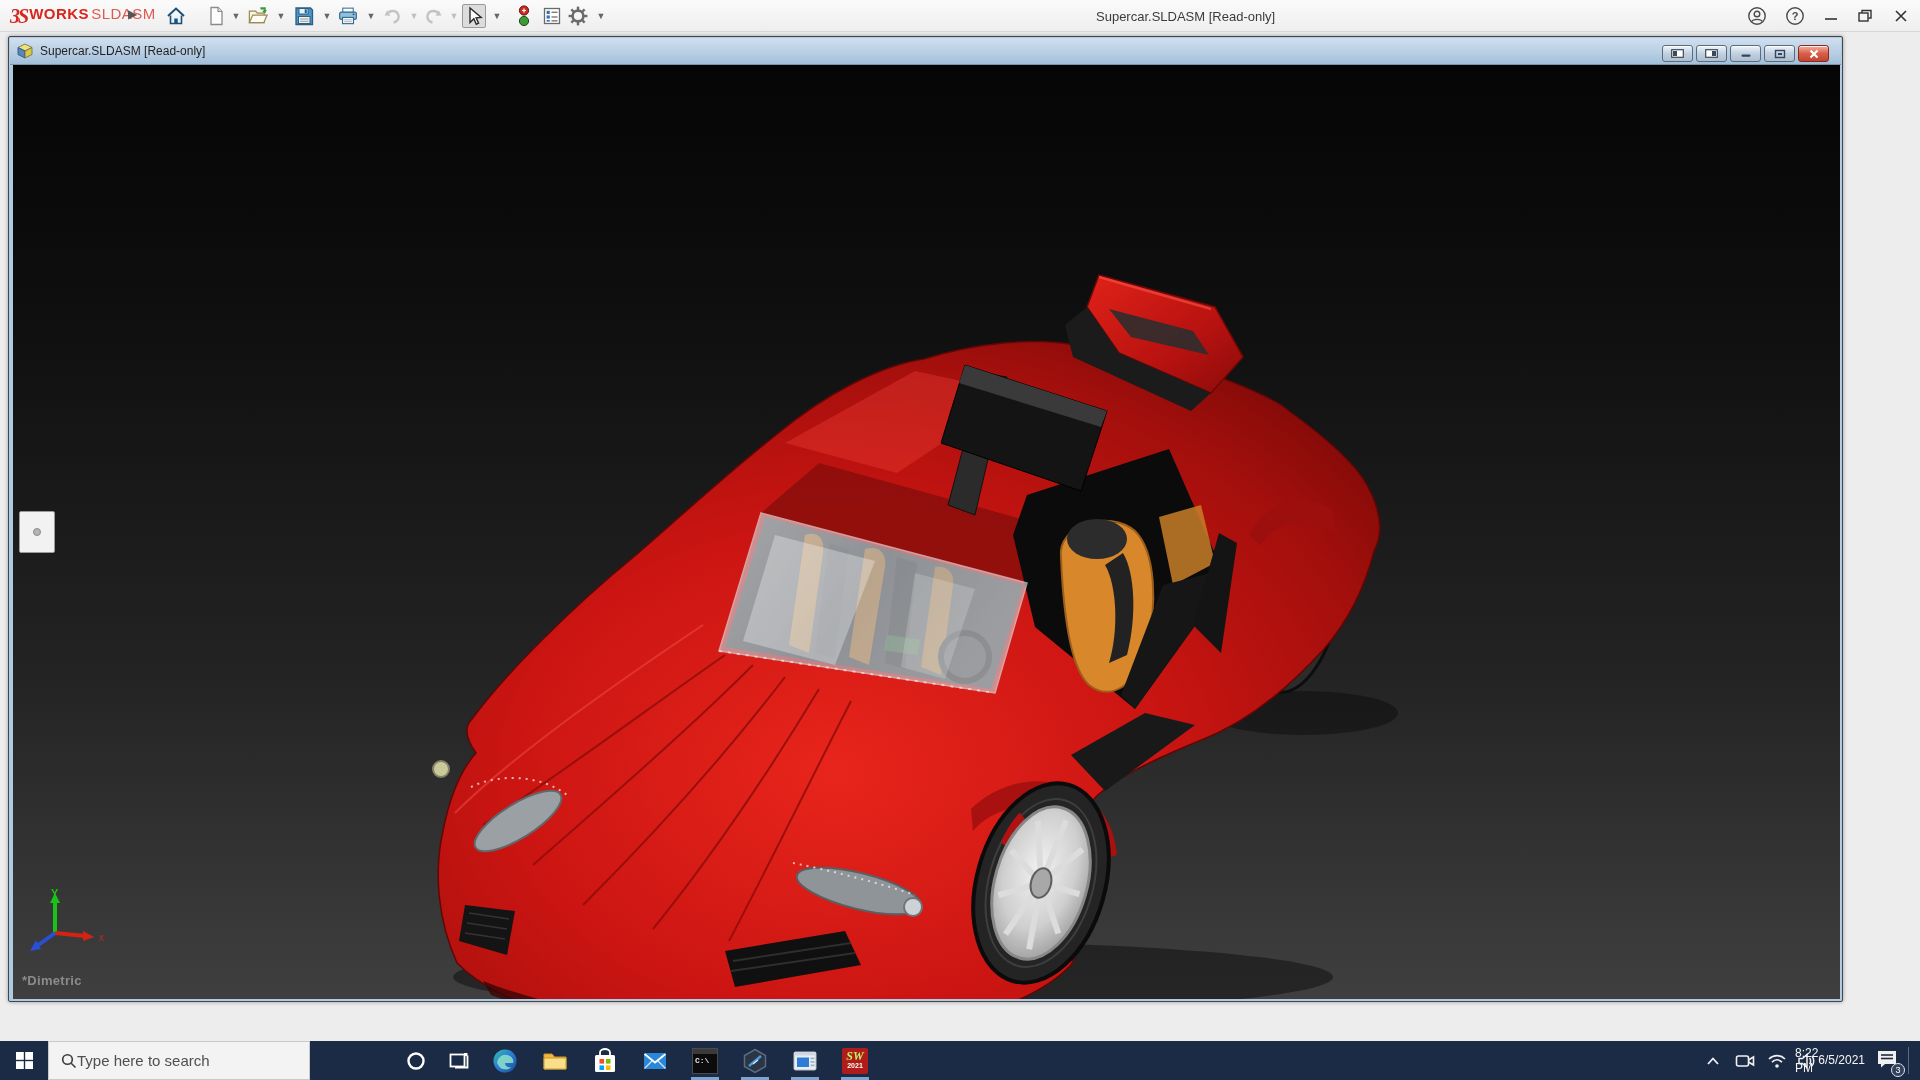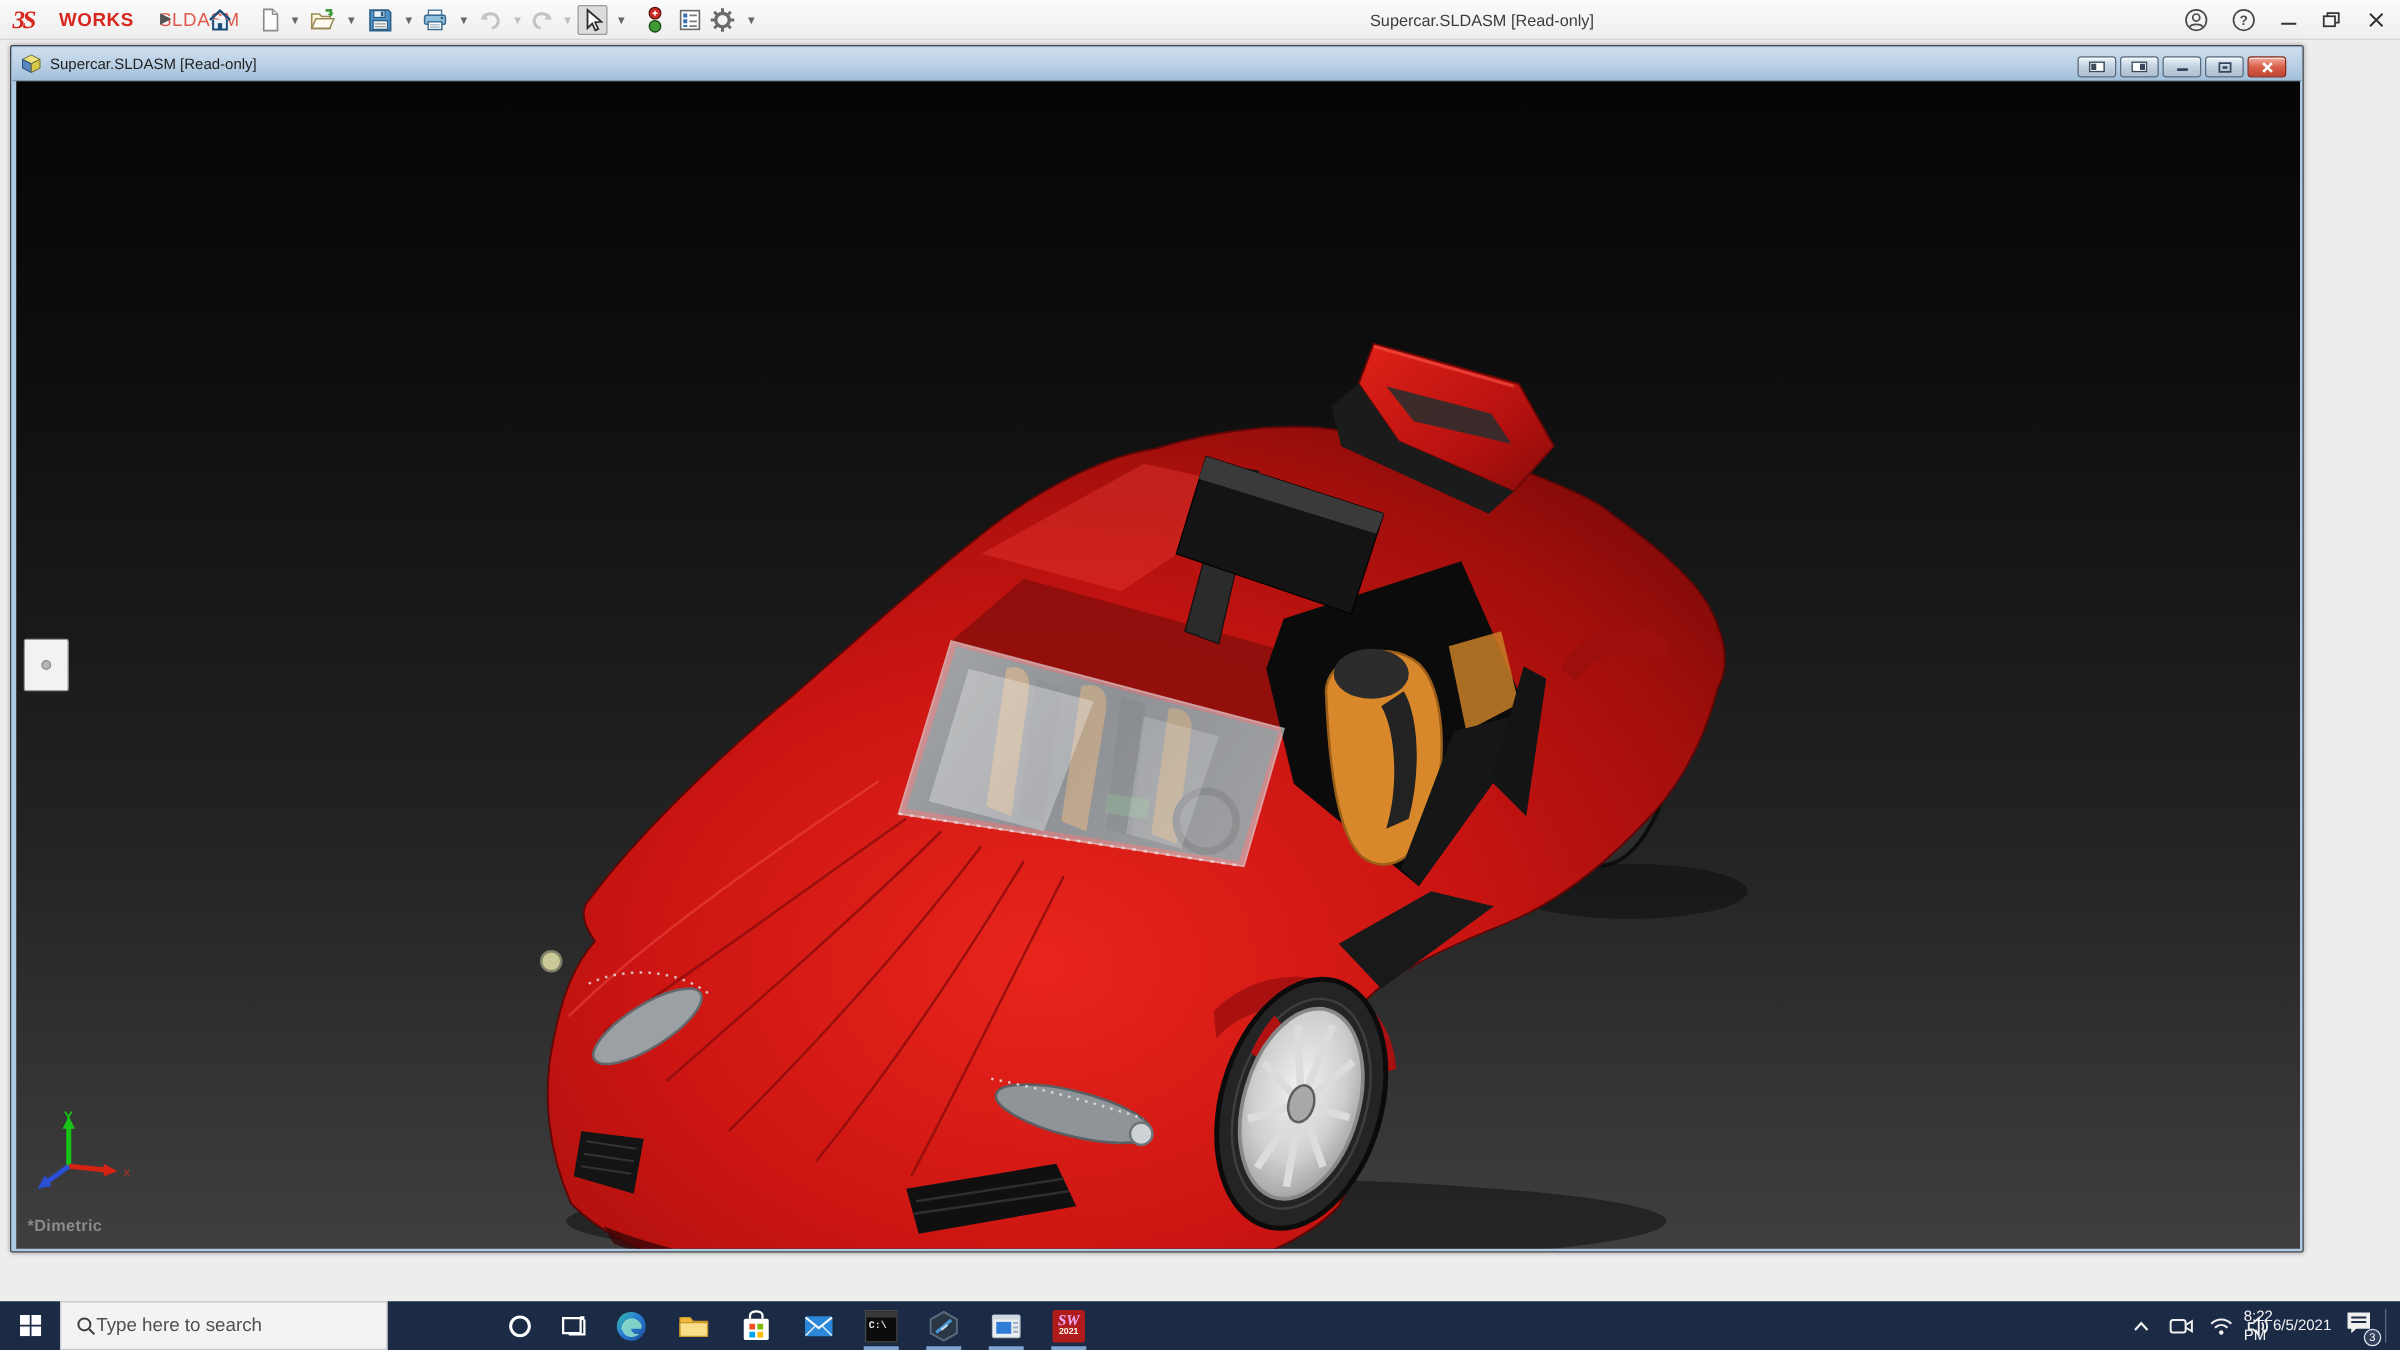--- a/index.html
+++ b/index.html
@@ -3,21 +3,21 @@
 <meta charset="utf-8">
 <style>
   * { margin:0; padding:0; box-sizing:border-box; }
   html,body { width:1920px; height:1080px; overflow:hidden; background:#000; }
   body { font-family:"Liberation Sans","DejaVu Sans",sans-serif; }
   #screen { position:absolute; inset:0; width:1920px; height:1080px; background:#ededed; }
 
   
   .topbar { position:absolute; left:0; top:0; width:1920px; height:32px;
             background:linear-gradient(#fbfbfb,#eeeeee); border-bottom:1px solid #d7d7d7; }
-  .logo { position:absolute; left:10px; top:5px; height:22px; display:flex; align-items:center; gap:20px; }
+  .logo { position:absolute; left:10px; top:5px; height:22px; display:flex; align-items:flex-start; gap:2px; }
   .ds-mark { font:italic 700 20px "Liberation Serif",serif; color:#d6261e; letter-spacing:-2px; }
   .brand-bold { font:700 15px "Liberation Sans",sans-serif; color:#d6261e; letter-spacing:.5px; }
   .brand-light { font:400 15px "Liberation Sans",sans-serif; color:#e05a50; letter-spacing:.5px; }
   .tb-flyout { position:absolute; left:128px; top:7px; color:#555; font-size:12px; }
   .tb-btn { position:absolute; top:4px; width:24px; height:24px; display:flex; align-items:center; justify-content:center; border:1px solid transparent; border-radius:2px; }
   .tb-btn.pressed { background:#dcdcdc; border-color:#9a9a9a; }
   .tb-caret { position:absolute; top:11px; font-size:9px; color:#666; width:10px; text-align:center; }
   .tb-caret.dis { color:#c0c0c0; }
   .win-title { position:absolute; left:1096px; top:9px; font-size:13px; color:#3c3c3c; white-space:nowrap; }
   .cap-btn { position:absolute; top:5px; width:30px; height:22px; display:flex; align-items:center; justify-content:center; }
@@ -51,21 +51,21 @@
 
   
   .taskbar { position:absolute; left:0; top:1041px; width:1920px; height:39px; background:#1c2b45; display:flex; align-items:center; }
   .tb-start { position:absolute; left:0; top:0; width:48px; height:39px; display:flex; align-items:center; justify-content:center; }
   .searchbox { position:absolute; left:48px; top:0; width:262px; height:39px; background:#f3f3f3; border:1px solid #c9c9c9;
                display:flex; align-items:center; padding-left:12px; }
   .searchbox span { font-size:15px; color:#4f4f4f; }
   .task-ico { position:absolute; top:0; width:44px; height:39px; display:flex; align-items:center; justify-content:center; }
   .run-bar { position:absolute; bottom:0; left:8px; width:28px; height:3px; background:#7fa4cd; }
   .sw-tile { width:26px; height:26px; display:flex; flex-direction:column; align-items:center; justify-content:center; background:#b01c1c; border-radius:2px; }
-  .sw-tile .sw1 { font:italic 700 12px "Liberation Serif",serif; color:#f0abfc; line-height:11px; }
+  .sw-tile .sw1 { font:italic 700 12px "Liberation Serif",serif; color:#bef264; line-height:11px; }
   .sw-tile .sw2 { font:700 7px "Liberation Sans",sans-serif; color:#ffe; line-height:8px; }
   .cmd-tile { width:26px; height:26px; background:#0c0c0c; border:1px solid #4a4a4a; position:relative; }
   .cmd-tile .bar { position:absolute; left:0; top:0; right:0; height:5px; background:#3a3a3a; }
   .cmd-tile .txt { position:absolute; left:2px; top:7px; font:700 8px "Liberation Mono","DejaVu Sans Mono",monospace; color:#e8e8e8; }
   .tray { position:absolute; top:0; height:39px; display:flex; align-items:center; justify-content:center; }
   .clock { position:absolute; left:1796px; top:0; width:68px; height:39px; display:flex; flex-direction:row; align-items:center; justify-content:center; }
   .clock div { font-size:12px; color:#f5f5f5; line-height:15px; }
   .tray-divider { position:absolute; left:1908px; top:6px; width:1px; height:27px; background:#5a6a84; }
   .badge { position:absolute; right:-7px; bottom:-4px; width:14px; height:14px; background:#33415c; border:1px solid #dfe6ef;
            border-radius:50%; color:#fff; font-size:9px; display:flex; align-items:center; justify-content:center; }

